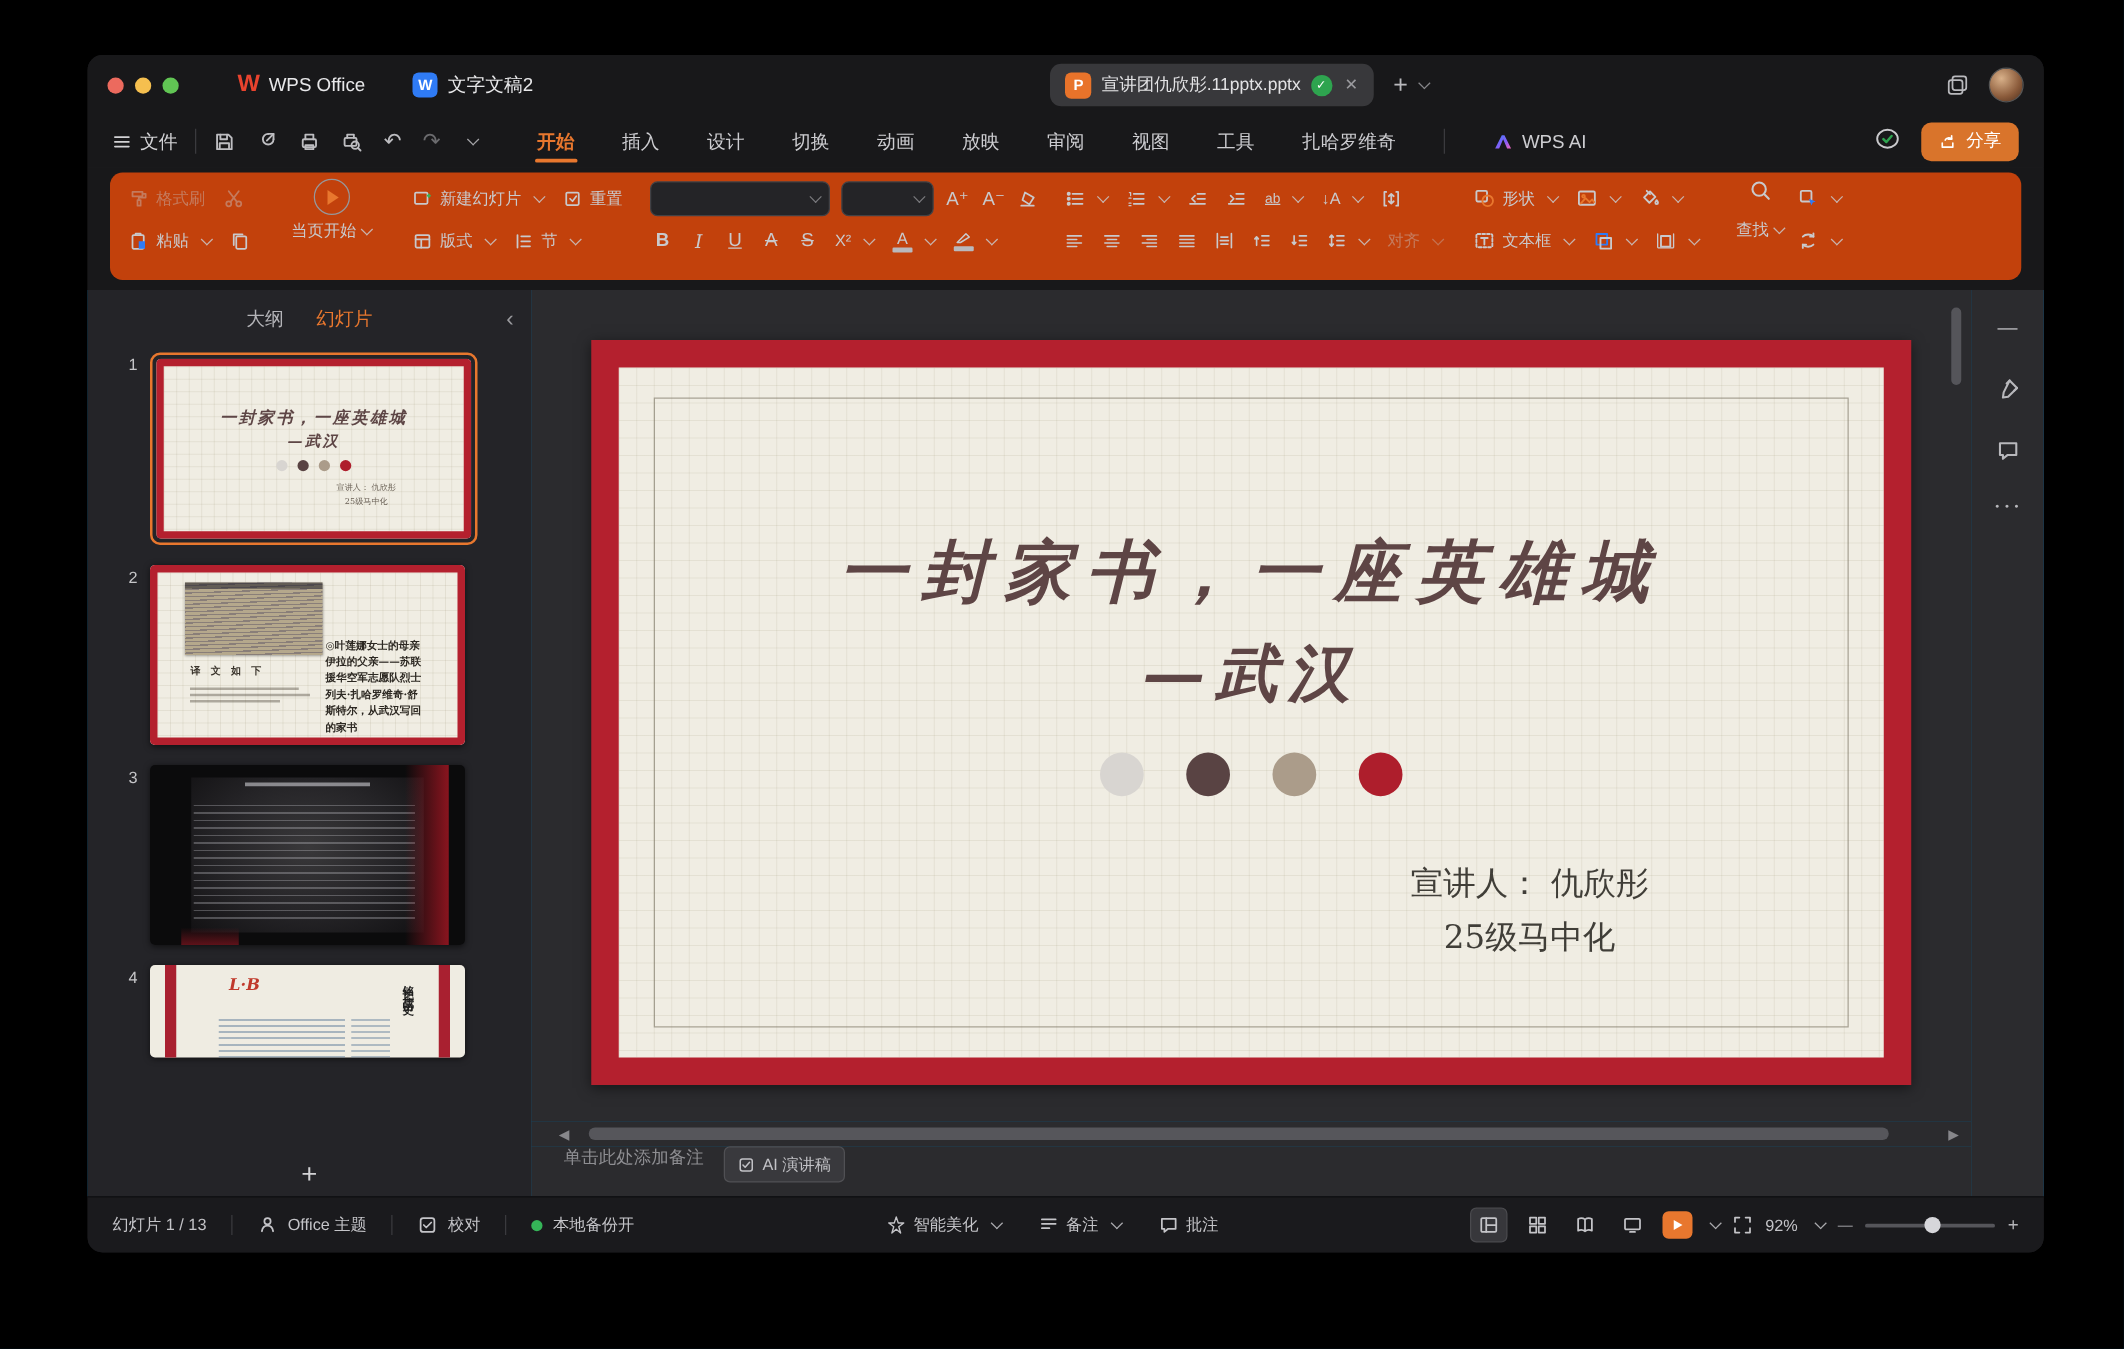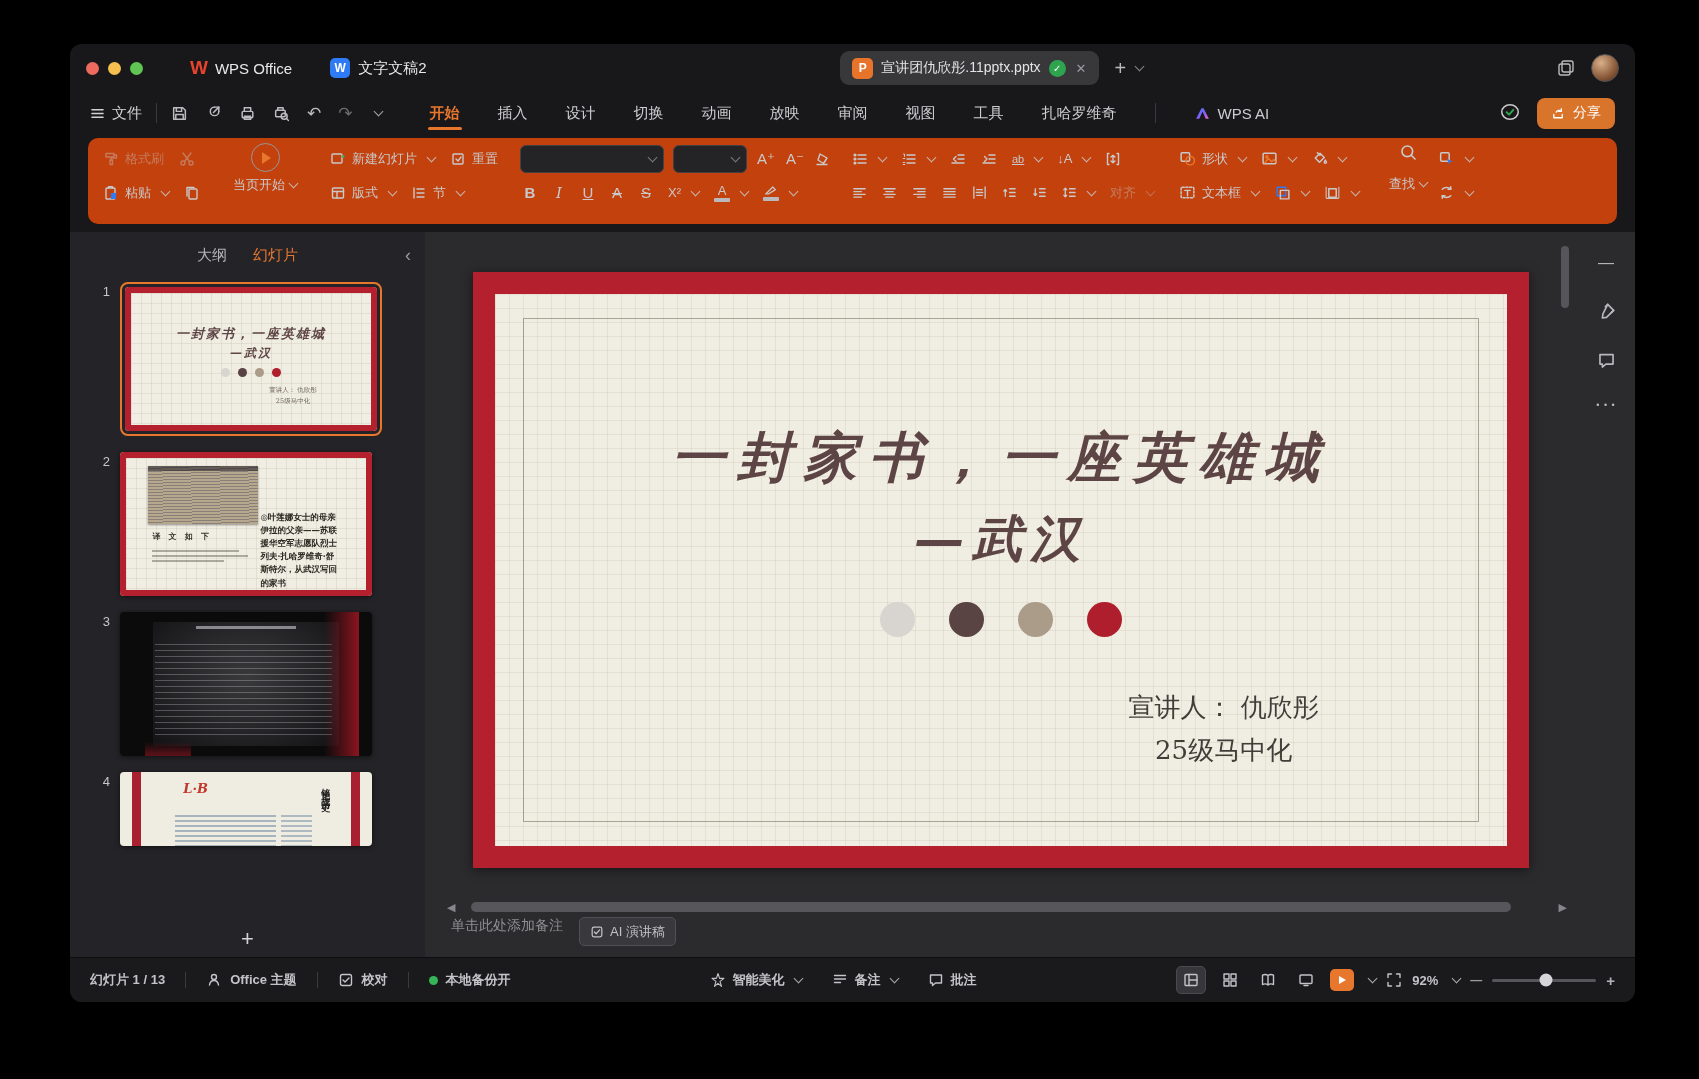--- a/index.html
+++ b/index.html
@@ -140,21 +140,21 @@
   .hthumb{position:absolute;left:8px;right:40px;top:0;height:10px;border-radius:5px;background:#56565b;}
   .notesrow{height:40px;display:flex;align-items:flex-start;gap:16px;padding-left:26px;flex:0 0 auto;background:#2b2b2e;color:#8e8e92;font-size:14px;}
   .aibtn{display:flex;align-items:center;gap:6px;border:1px solid #505054;background:#39393d;color:#c2c2c6;
     font-size:13px;height:27px;padding:0 10px;border-radius:5px;}
   
   .rail{width:58px;flex:0 0 auto;background:#2b2b2e;display:flex;flex-direction:column;align-items:center;
     padding-top:22px;gap:30px;color:#b8b8bc;}
   
   .statusbar{height:44px;background:#1a1a1d;border-top:1px solid #0e0e10;display:flex;align-items:center;
     padding:0 20px;flex:0 0 auto;font-size:13px;color:#c4c4c8;}
-  .sgroup{display:flex;align-items:center;gap:8px;font-weight:bold;}
+  .sgroup{display:flex;align-items:center;gap:8px;}
   .ssep{width:1px;height:16px;background:#3a3a3e;margin:0 12px;}
   .greendot{width:9px;height:9px;border-radius:50%;background:#35b558;}
   .viewbox{display:flex;align-items:center;justify-content:center;width:28px;height:26px;border-radius:5px;}
   .viewbox.activeview{background:#37373b;border:1px solid #4a4a4e;}
   .playbtn{width:24px;height:22px;border-radius:5px;background:#e8772e;display:flex;align-items:center;justify-content:center;}
   .playbtn i{width:0;height:0;border-left:7px solid #fff;border-top:4.5px solid transparent;border-bottom:4.5px solid transparent;margin-left:1px;}
   .slider{width:104px;height:3px;border-radius:2px;background:#55555a;position:relative;}
   .knob{position:absolute;left:52%;top:50%;transform:translate(-50%,-50%);width:13px;height:13px;border-radius:50%;background:#d6d6da;}
 </style>
 </head>

